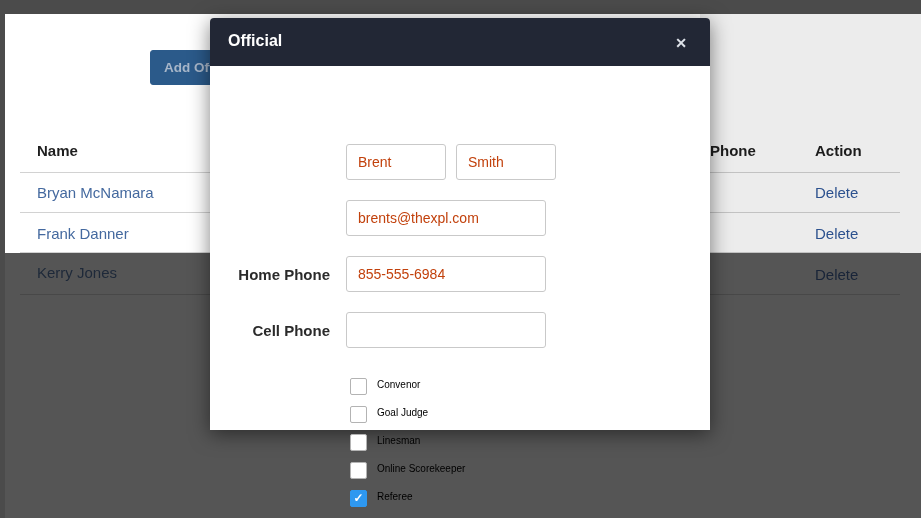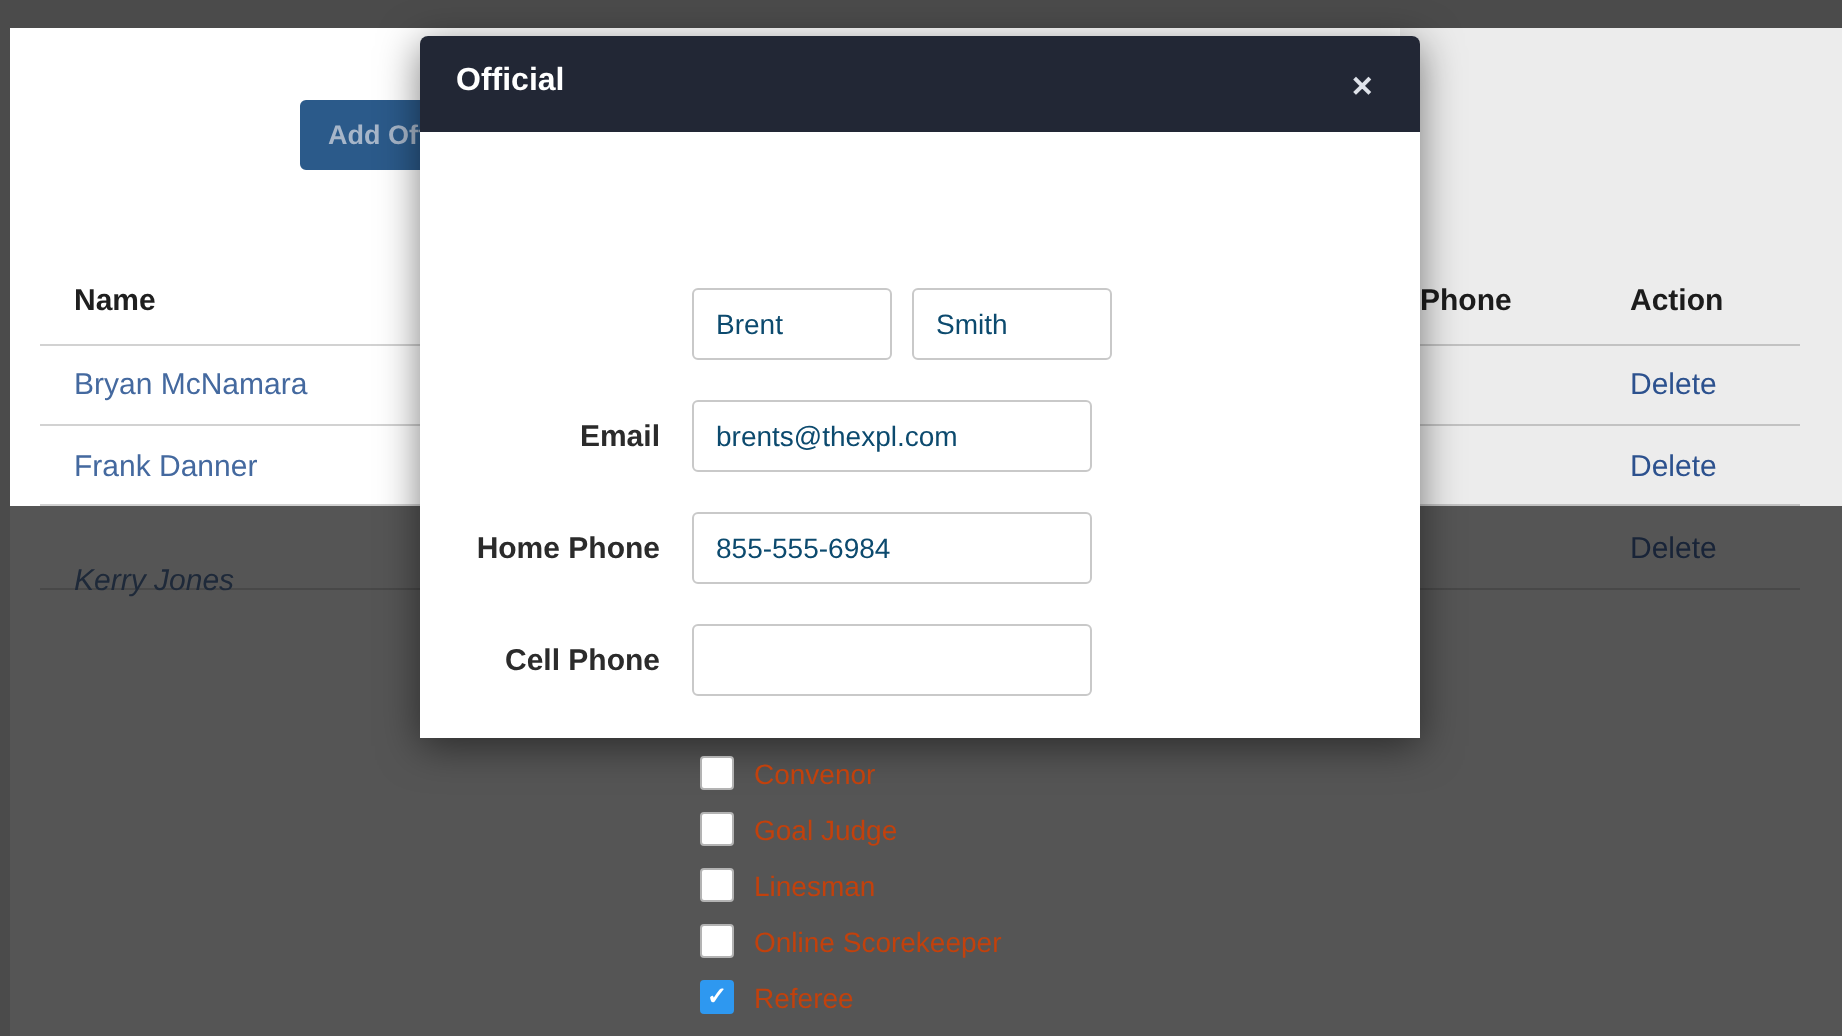--- a/index.html
+++ b/index.html
@@ -19,47 +19,47 @@
   .name-col{left:37px;} .action-col{left:815px;color:#30589a;}
 
   
   .ov{position:absolute;}
   .ov-top{left:0;top:0;width:921px;height:14px;background:#4b4b4b;}
   .ov-left{left:0;top:0;width:5px;height:518px;background:#4b4b4b;}
   .ov-right{left:700px;top:14px;width:221px;height:239px;background:rgba(0,0,0,0.075);}
   .ov-bottom{left:0;top:253px;width:921px;height:265px;background:rgba(16,16,16,0.71);}
 
   
-  .modal{position:absolute;left:210px;top:18px;width:500px;height:351px;background:#ffffff;
+  .modal{position:absolute;left:210px;top:18px;width:500px;height:412px;background:#ffffff;
          border-radius:4px 4px 0 0;box-shadow:0 4px 20px rgba(0,0,0,0.5);z-index:10;}
   .modal-header{position:relative;height:48px;background:#222735;border-radius:4px 4px 0 0;}
   .modal-title{position:absolute;left:18px;top:14px;font-size:16px;font-weight:700;color:#ffffff;}
   .modal-close{position:absolute;right:17px;top:15px;font-size:14px;font-weight:700;
                color:#dfe3ea;background:none;border:none;cursor:pointer;
                font-family:"Liberation Sans",sans-serif;line-height:18px;}
   .modal-body{position:relative;height:452px;}
 
   .flabel{position:absolute;left:0;width:120px;text-align:right;font-size:15px;font-weight:700;
           color:#2b2b2b;line-height:17px;}
   .req{color:#e8423d;margin-right:3px;font-weight:700;}
   .tin{position:absolute;height:36px;box-sizing:border-box;border:1px solid #c9c9c9;border-radius:3px;
-       padding:0 11px;font-size:14px;color:#0c4a6e;font-family:"Liberation Sans",sans-serif;background:#fff;}
+       padding:0 11px;font-size:14px;color:#c2410c;font-family:"Liberation Sans",sans-serif;background:#fff;}
   .in-fn{left:136px;top:78px;width:100px;}
   .in-ln{left:246px;top:78px;width:100px;}
   .in-email{left:136px;top:134px;width:200px;}
   .in-home{left:136px;top:190px;width:200px;}
   .in-cell{left:136px;top:246px;width:200px;}
   .lb-name{top:88px;} .lb-email{top:144px;} .lb-home{top:200px;} .lb-cell{top:256px;text-align:right;} .lb-type{top:313px;}
 
   .cbrow{position:absolute;left:140px;height:20px;}
   .cbrow .box{position:absolute;left:0;top:0;width:17px;height:17px;box-sizing:border-box;
               border:1px solid #b3b3b3;border-radius:2px;background:#fff;color:transparent;
               font-size:12px;font-weight:700;text-align:center;line-height:15px;cursor:pointer;}
   .cbrow.checked .box{background:#2e98f0;border-color:#2e98f0;color:#ffffff;}
-  .cbrow .cblabel{position:absolute;left:27px;top:1px;font-size:14px;color:#c2410c;white-space:nowrap;}
+  .cbrow .cblabel{position:absolute;left:27px;top:1px;font-size:10px;color:#000000;white-space:nowrap;}
   .cb0{top:312px;} .cb1{top:340px;} .cb2{top:368px;} .cb3{top:396px;}
   .cb4{top:424px;} .cb5{top:452px;} .cb6{top:480px;}
 </style>
 </head>
 <body>
 
 <div id="screen">
 
   <button class="add-btn">Add Official</button>
 
@@ -69,39 +69,38 @@
 
   <div class="row-line" style="top:172px;"></div>
   <div class="row-line" style="top:212px;"></div>
   <div class="row-line" style="top:252px;"></div>
   <div class="row-line" style="top:294px;"></div>
 
   <a class="cell-link name-col" style="top:184px;">Bryan McNamara</a>
   <a class="cell-link action-col" style="top:184px;">Delete</a>
   <a class="cell-link name-col" style="top:225px;">Frank Danner</a>
   <a class="cell-link action-col" style="top:225px;">Delete</a>
-  <a class="cell-link name-col" style="top:282px;font-style:italic;">Kerry Jones</a>
+  <a class="cell-link name-col" style="top:264px;">Kerry Jones</a>
   <a class="cell-link action-col" style="top:266px;">Delete</a>
 
   <div class="ov ov-right"></div>
   <div class="ov ov-bottom"></div>
   <div class="ov ov-top"></div>
   <div class="ov ov-left"></div>
 
   <div class="modal">
     <div class="modal-header">
       <span class="modal-title">Official</span>
       <button class="modal-close">✕</button>
     </div>
     <div class="modal-body">
 
       <input class="tin in-fn" type="text" value="Brent" style="">
       <input class="tin in-ln" type="text" value="Smith" style="">
 
-      <div class="flabel lb-email">Email</div>
       <input class="tin in-email" type="text" value="brents@thexpl.com" style="">
 
       <div class="flabel lb-home">Home Phone</div>
       <input class="tin in-home" type="text" value="855-555-6984" style="">
 
       <div class="flabel lb-cell">Cell Phone</div>
       <input class="tin in-cell" type="text" value="" style="">
 
 
       <div class="cbrow cb0">

